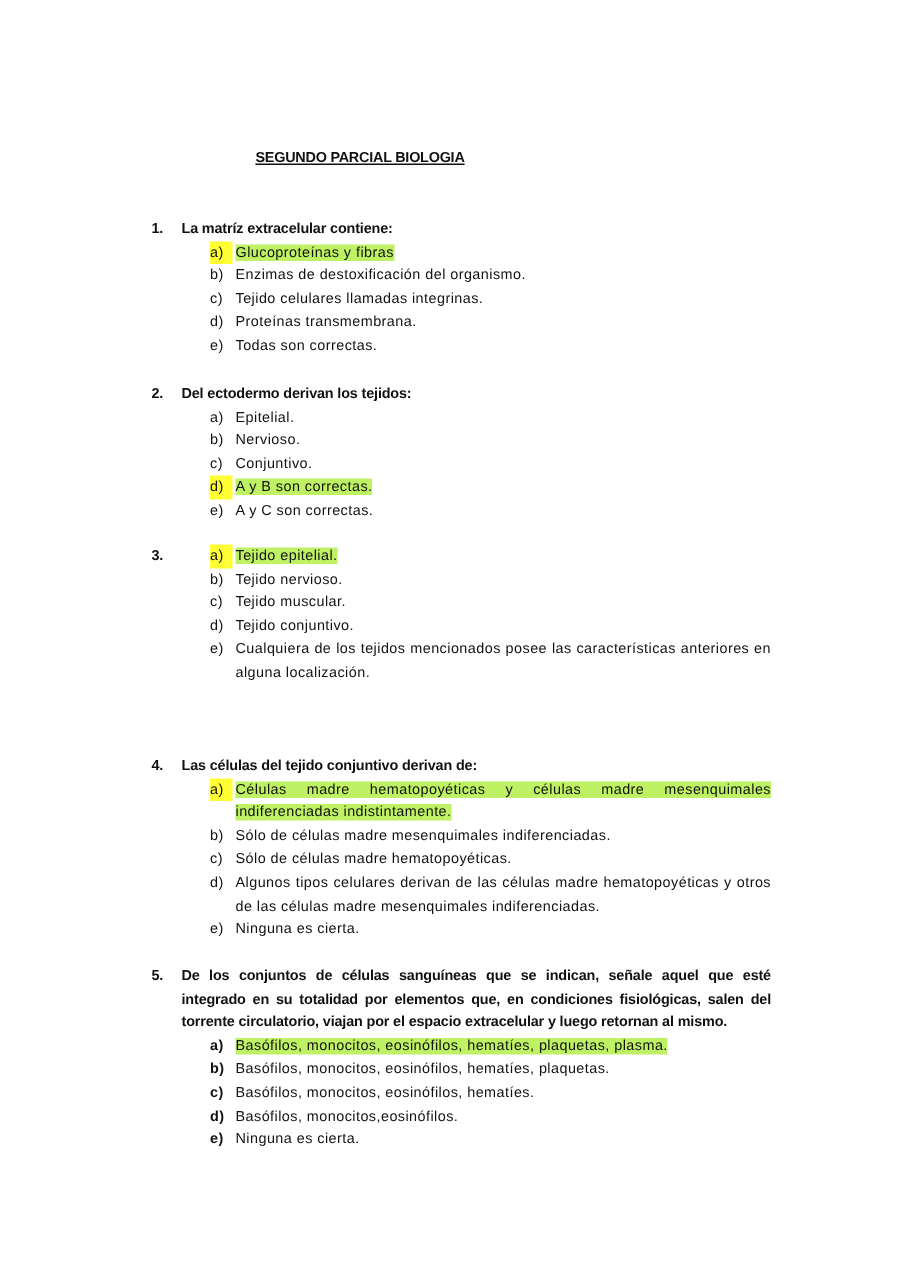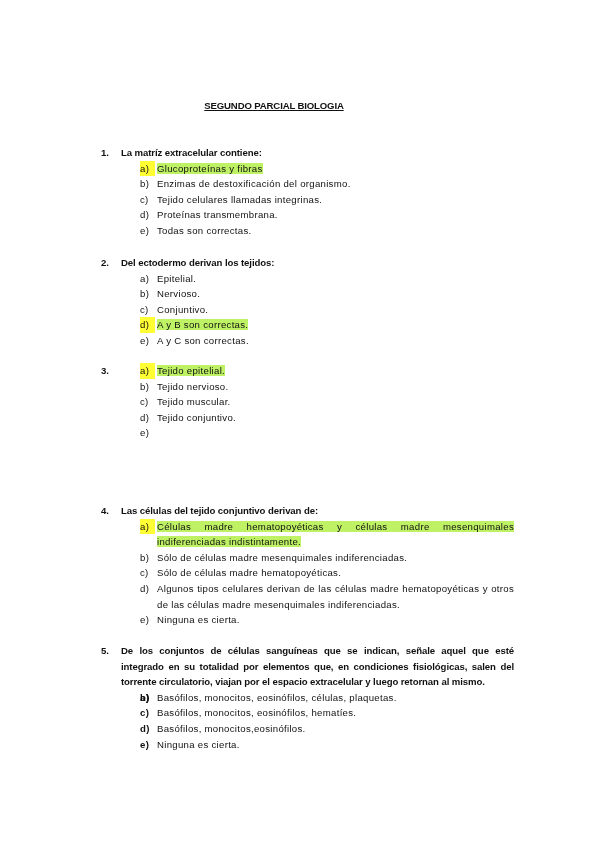--- a/index.html
+++ b/index.html
@@ -19,21 +19,20 @@
       position: absolute;
       top: 100px;
       left: 0;
       width: 480px;
       text-align: center;
       font-weight: bold;
       font-size: 9.6px;
       text-decoration: underline;
       text-underline-offset: 1px;
       letter-spacing: -0.15px;
-      margin-left: 34px;
     }
     .question {
       position: absolute;
       left: 101px;
       width: 413px;
     }
     .q-head {
       position: relative;
       padding-left: 20px;
       font-weight: bold;
@@ -108,21 +107,21 @@
 
 <div class="question" style="top:363px;">
   <div class="q-head">
     <span class="q-num">3.</span>
   </div>
   <ul class="options">
     <li class="option"><span class="opt-letter hl-letter">a)</span><span class="hl">Tejido epitelial.</span></li>
     <li class="option"><span class="opt-letter">b)</span><span>Tejido nervioso.</span></li>
     <li class="option"><span class="opt-letter">c)</span><span>Tejido muscular.</span></li>
     <li class="option"><span class="opt-letter">d)</span><span>Tejido conjuntivo.</span></li>
-    <li class="option"><span class="opt-letter">e)</span></li>
+    <li class="option"><span class="opt-letter">e)</span><span>Cualquiera de los tejidos mencionados posee las características anteriores en alguna localización.</span></li>
   </ul>
 </div>
 
 <div class="question" style="top:503px;">
   <div class="q-head">
     <span class="q-num">4.</span>
     <span>Las células del tejido conjuntivo derivan de:</span>
   </div>
   <ul class="options">
     <li class="option"><span class="opt-letter hl-letter">a)</span><span class="hl">Células madre hematopoyéticas y células madre mesenquimales indiferenciadas indistintamente.</span></li>
@@ -132,19 +131,19 @@
     <li class="option"><span class="opt-letter">e)</span><span>Ninguna es cierta.</span></li>
   </ul>
 </div>
 
 <div class="question" style="top:643px;">
   <div class="q-head">
     <span class="q-num">5.</span>
     <span>De los conjuntos de células sanguíneas que se indican, señale aquel que esté integrado en su totalidad por elementos que, en condiciones fisiológicas, salen del torrente circulatorio, viajan por el espacio extracelular y luego retornan al mismo.</span>
   </div>
   <ul class="options">
-    <li class="option"><span class="opt-letter bold">a)</span></li>
-    <li class="option"><span class="opt-letter bold">b)</span><span>Basófilos, monocitos, eosinófilos, células, plaquetas.</span></li>
+    <li class="option"><span class="opt-letter bold">a)</span><span class="hl">Basófilos, monocitos, eosinófilos, hematíes, plaquetas, plasma.</span></li>
+    <li class="option"><span class="opt-letter bold">b)</span><span>Basófilos, monocitos, eosinófilos, hematíes, plaquetas.</span></li>
     <li class="option"><span class="opt-letter bold">c)</span><span>Basófilos, monocitos, eosinófilos, hematíes.</span></li>
     <li class="option"><span class="opt-letter bold">d)</span><span>Basófilos, monocitos,eosinófilos.</span></li>
     <li class="option"><span class="opt-letter bold">e)</span><span>Ninguna es cierta.</span></li>
   </ul>
 </div>
 
 </body></html>

